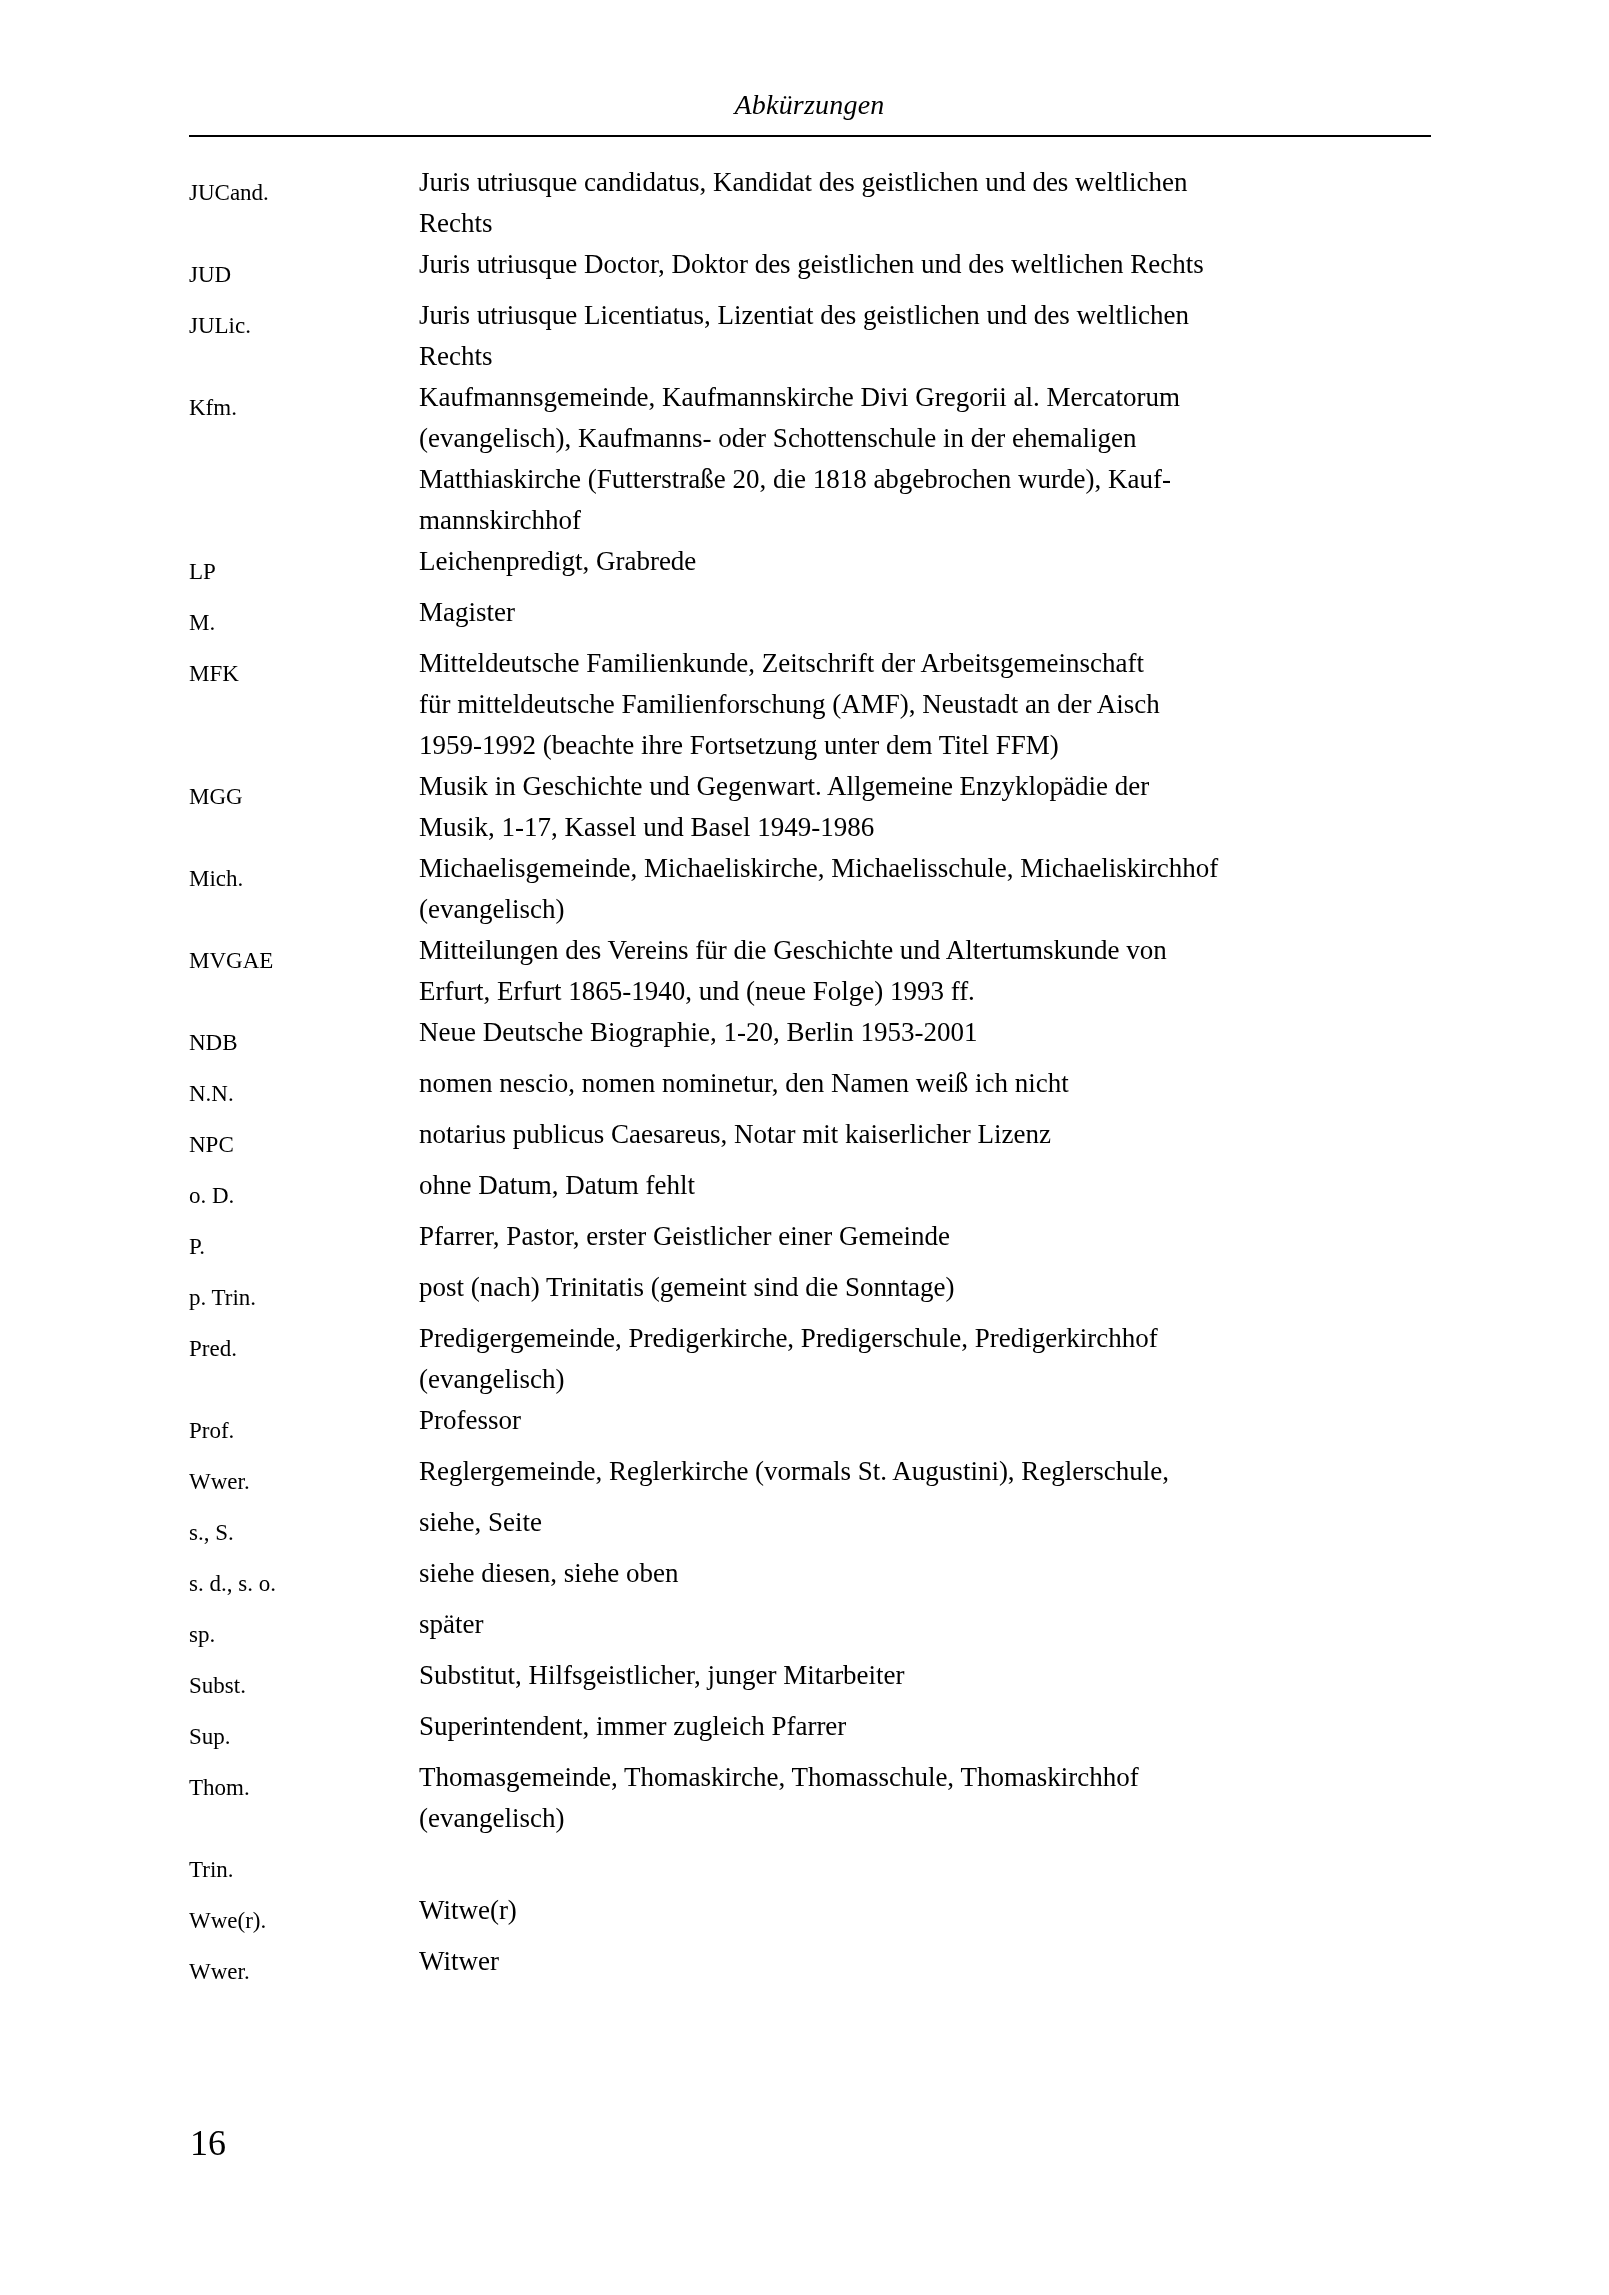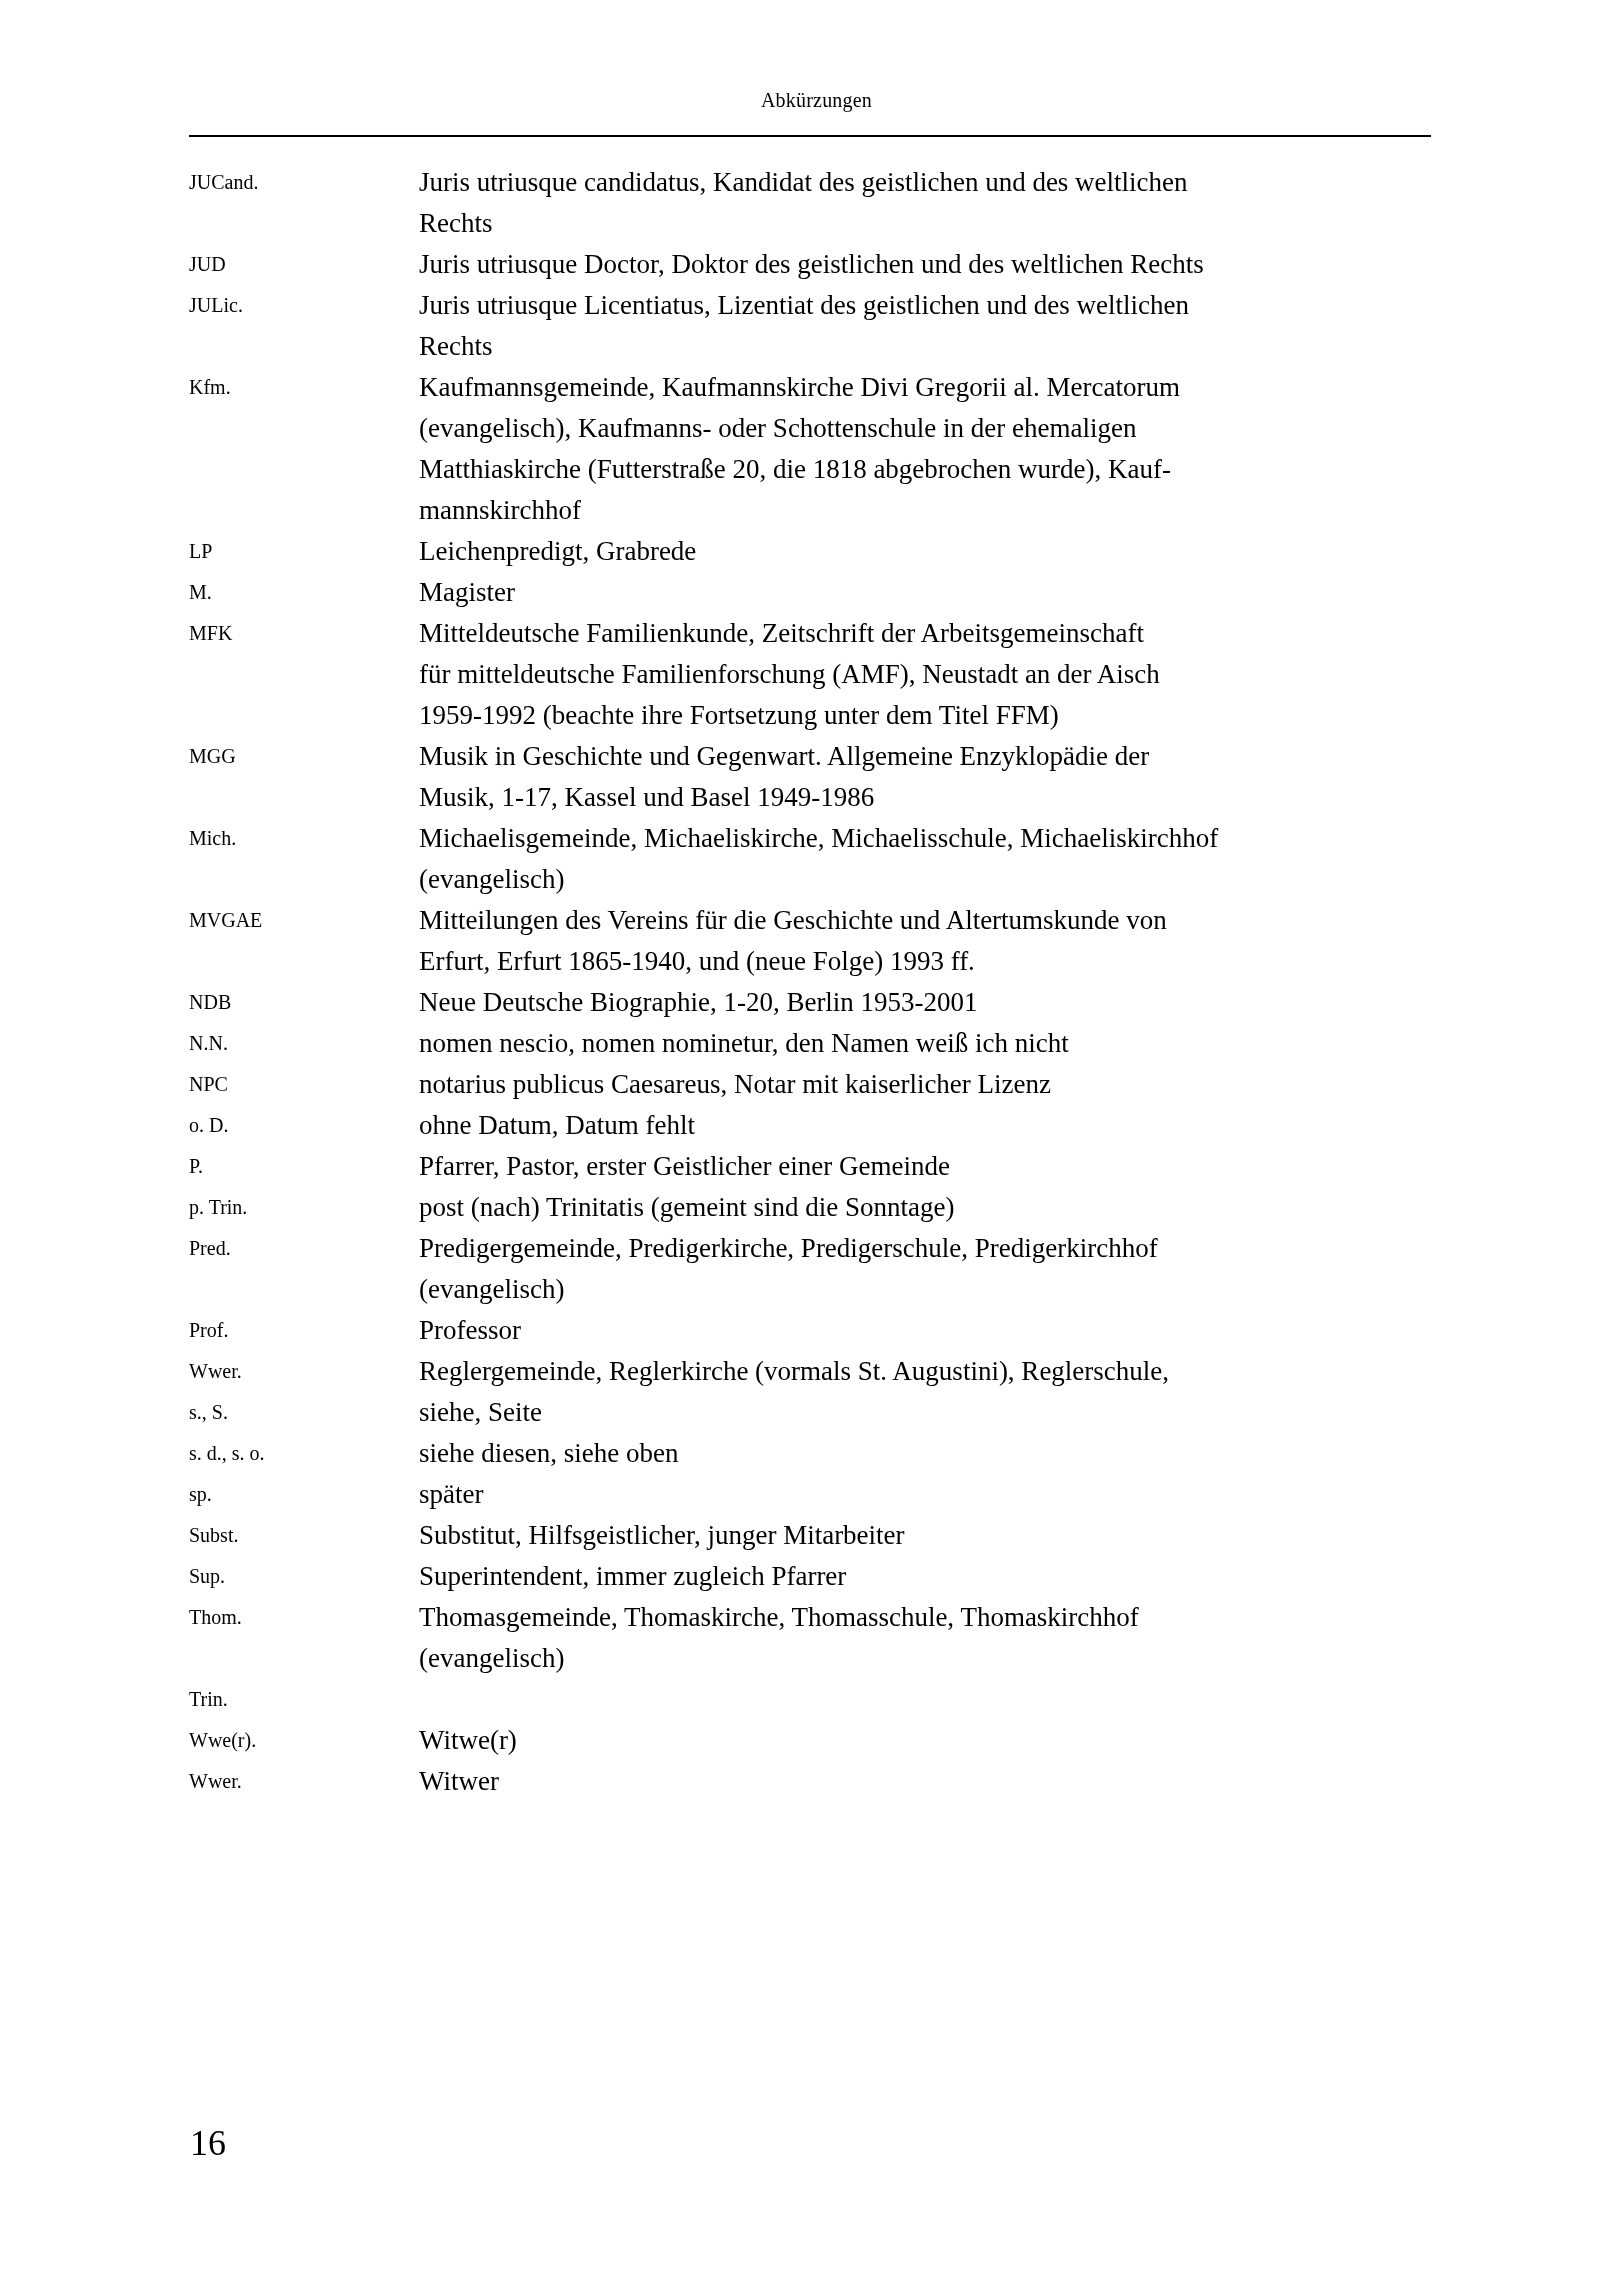--- a/index.html
+++ b/index.html
@@ -15,26 +15,27 @@
     position: relative;
     width: 1610px;
     height: 2295px;
     background: #ffffff;
     box-sizing: border-box;
     overflow: hidden;
   }
   
   .running-head {
     position: absolute;
-    left: 196px;
+    left: 189px;
     top: 89px;
     width: 1241px;
     text-align: center;
-    font-size: 20px;
+    font-size: 28px;
     letter-spacing: 0.2px;
+    font-style: italic;
   }
   .head-rule {
     position: absolute;
     left: 189px;
     top: 135px;
     width: 1242px;
     height: 1.7px;
     background: #000000;
   }
   
@@ -45,23 +46,24 @@
     width: 1249px;
   }
   .abbr-row {
     display: flex;
     align-items: flex-start;
     width: 100%;
   }
   .abbr-term {
     flex: 0 0 194px;
     width: 194px;
-    font-size: 20px;
+    font-size: 23px;
     line-height: 41px;
     white-space: nowrap;
+    margin-top: 10px;
   }
   .abbr-def {
     flex: 1 1 auto;
     font-size: 27px;
     line-height: 41px;
     text-align: left;
     max-width: 1056px;
   }
   .abbr-def .ln {
     display: block;

